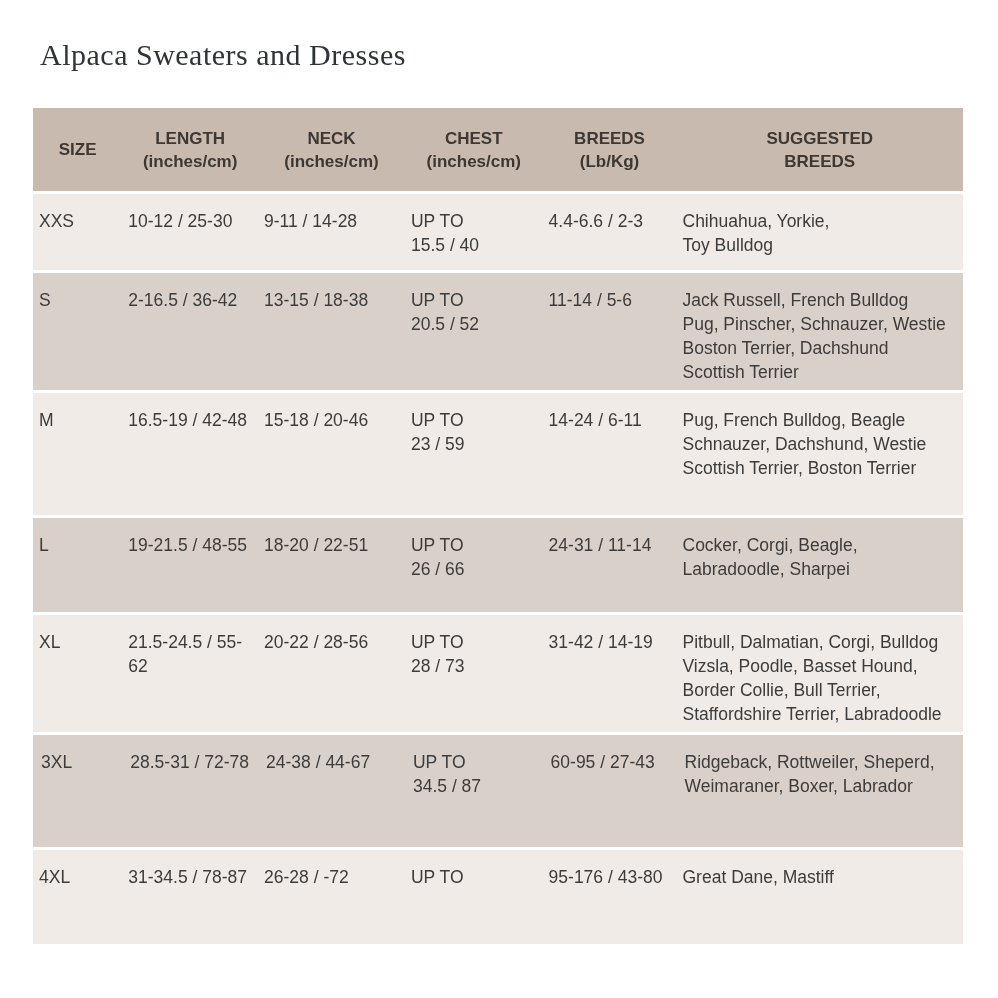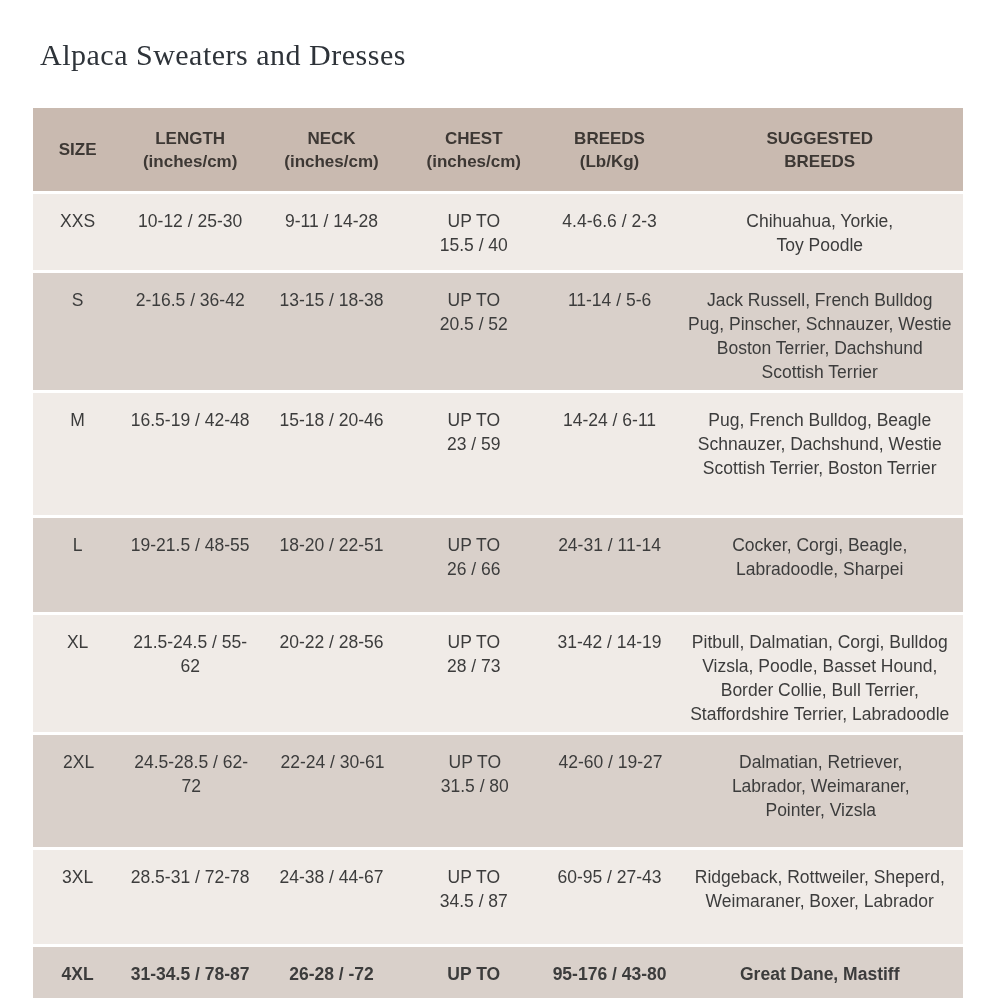--- a/index.html
+++ b/index.html
@@ -36,21 +36,21 @@
     text-align: center;
     font-weight: 700;
     font-size: 17px;
     color: #3d3834;
     white-space: pre-line;
     line-height: 23px;
     box-sizing: border-box;
   }
   table.size-chart tbody td {
     vertical-align: top;
-    text-align: center;
+    text-align: left;
     font-size: 17.5px;
     line-height: 24px;
     white-space: pre-line;
     padding: 15px 6px 6px 6px;
     box-sizing: border-box;
   }
   table.size-chart tbody tr:nth-child(odd) td { background: #f0ebe7; }
   table.size-chart tbody tr:nth-child(even) td { background: #d9d0ca; }
   tbody tr:nth-child(1) td { height: 76px; }
   tbody tr:nth-child(2) td { height: 114px; }
@@ -99,21 +99,21 @@
   </thead>
   <tbody>
     <tr>
       <td>XXS</td>
       <td>10-12 / 25-30</td>
       <td>9-11 / 14-28</td>
       <td>UP TO
 15.5 / 40</td>
       <td>4.4-6.6 / 2-3</td>
       <td>Chihuahua, Yorkie,
-Toy Poodle</td>
+Toy Bulldog</td>
     </tr>
     <tr>
       <td>S</td>
       <td>2-16.5 / 36-42</td>
       <td>13-15 / 18-38</td>
       <td>UP TO
 20.5 / 52</td>
       <td>11-14 / 5-6</td>
       <td>Jack Russell, French Bulldog
 Pug, Pinscher, Schnauzer, Westie
@@ -147,31 +147,20 @@
       <td>20-22 / 28-56</td>
       <td>UP TO
 28 / 73</td>
       <td>31-42 / 14-19</td>
       <td>Pitbull, Dalmatian, Corgi, Bulldog
 Vizsla, Poodle, Basset Hound,
 Border Collie, Bull Terrier,
 Staffordshire Terrier, Labradoodle</td>
     </tr>
     <tr>
-      <td>2XL</td>
-      <td>24.5-28.5 / 62-72</td>
-      <td>22-24 / 30-61</td>
-      <td>UP TO
-31.5 / 80</td>
-      <td>42-60 / 19-27</td>
-      <td>Dalmatian, Retriever,
-Labrador, Weimaraner,
-Pointer, Vizsla</td>
-    </tr>
-    <tr>
       <td>3XL</td>
       <td>28.5-31 / 72-78</td>
       <td>24-38 / 44-67</td>
       <td>UP TO
 34.5 / 87</td>
       <td>60-95 / 27-43</td>
       <td>Ridgeback, Rottweiler, Sheperd,
 Weimaraner, Boxer, Labrador</td>
     </tr>
     <tr>

